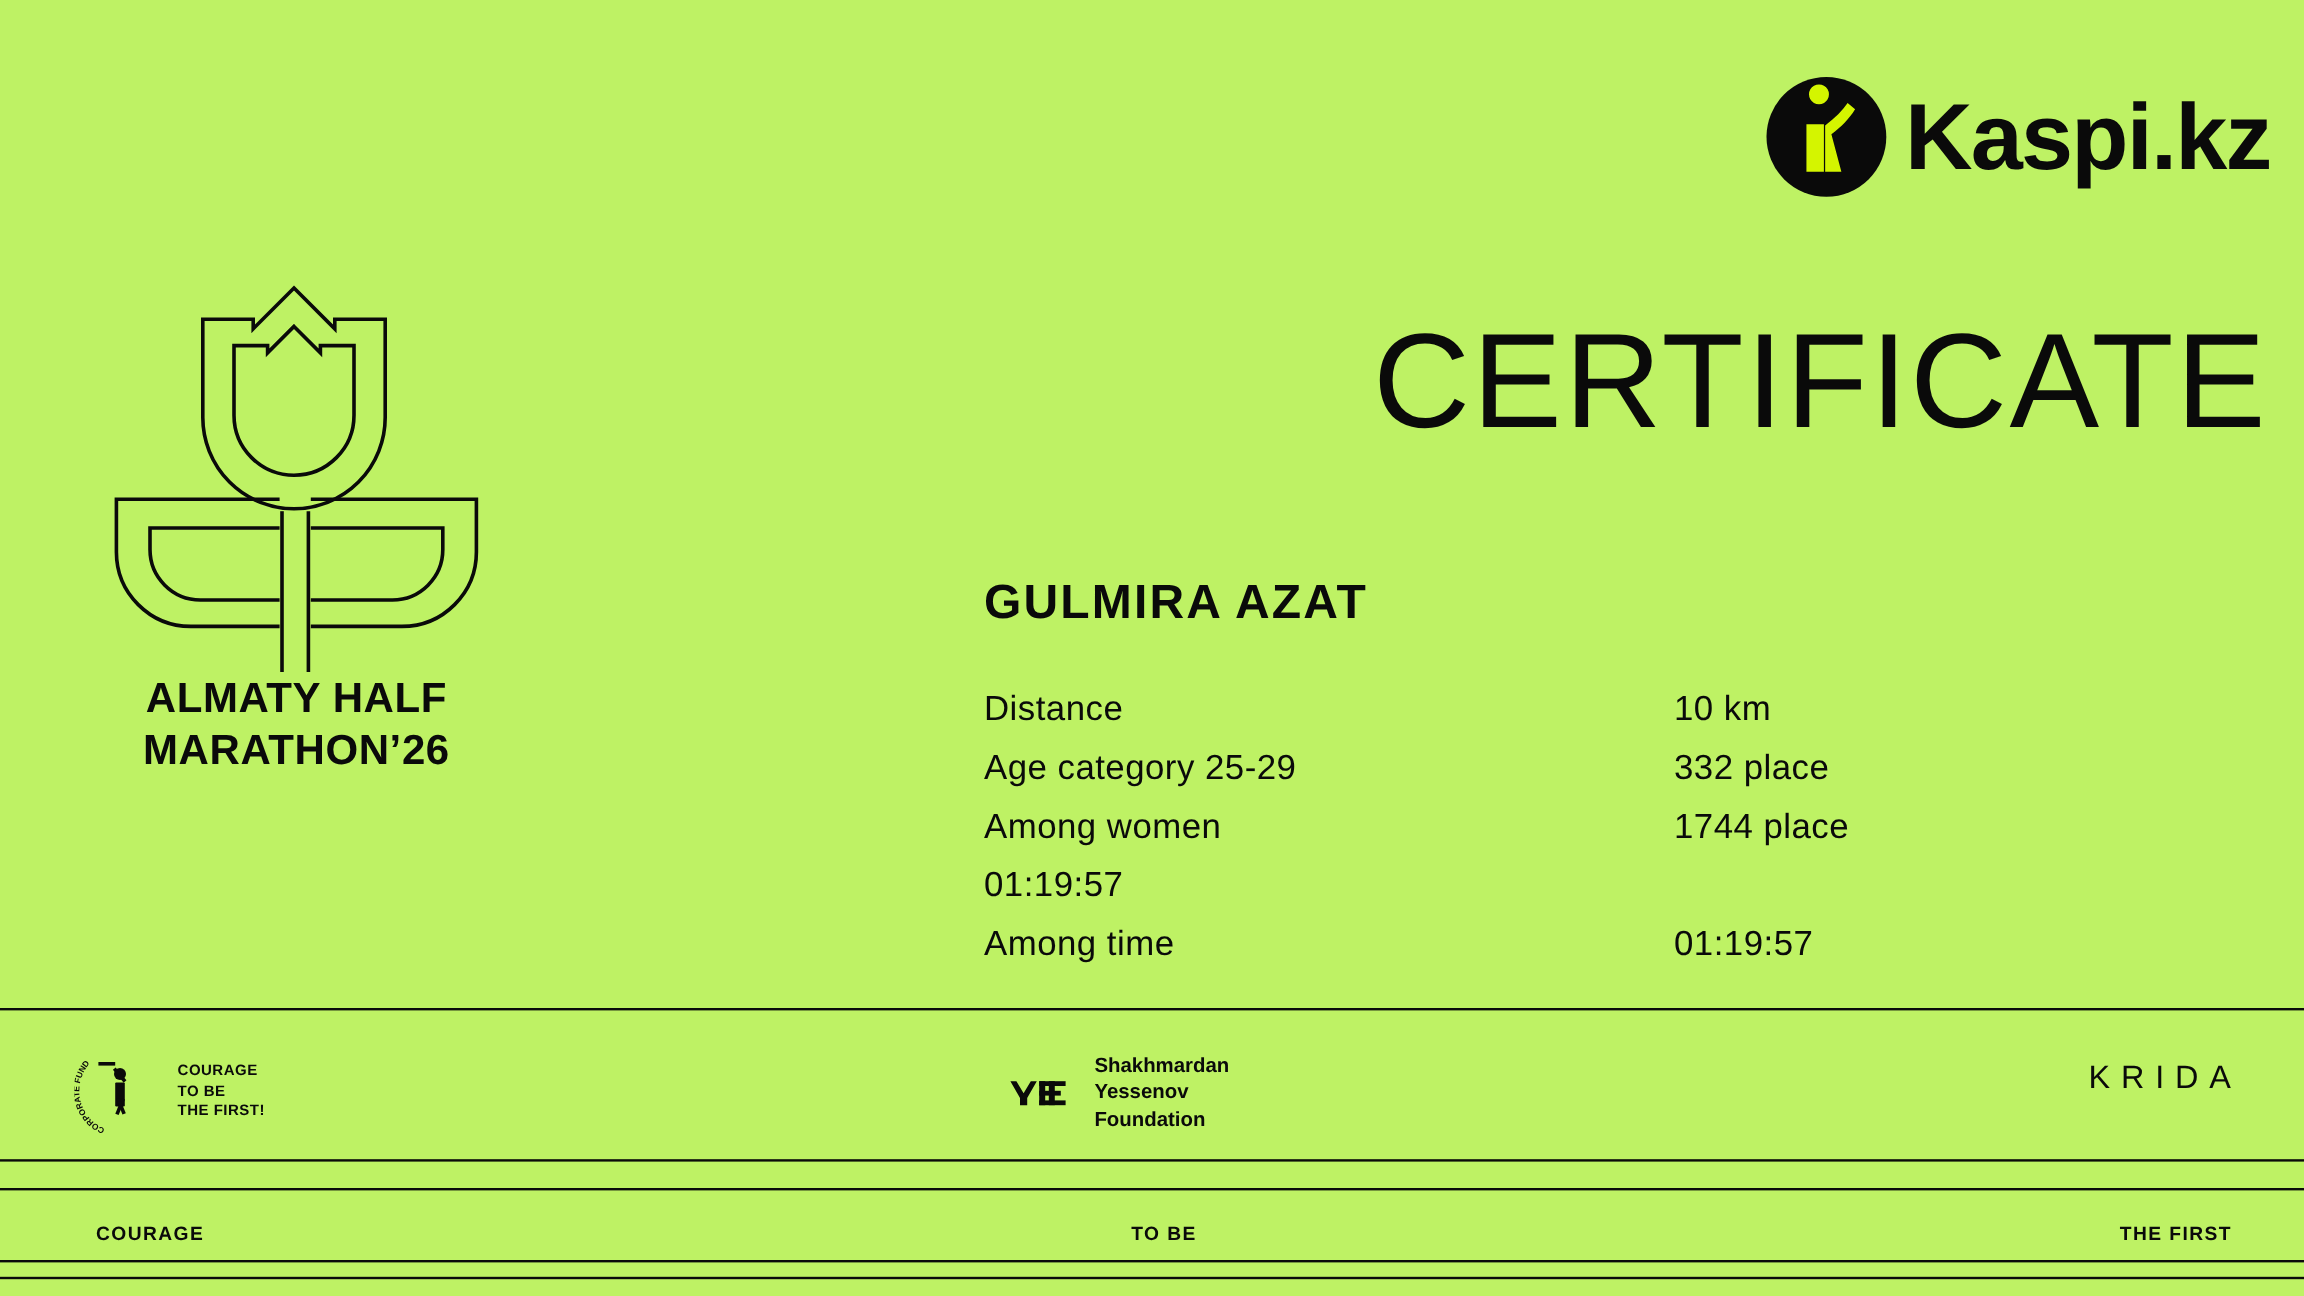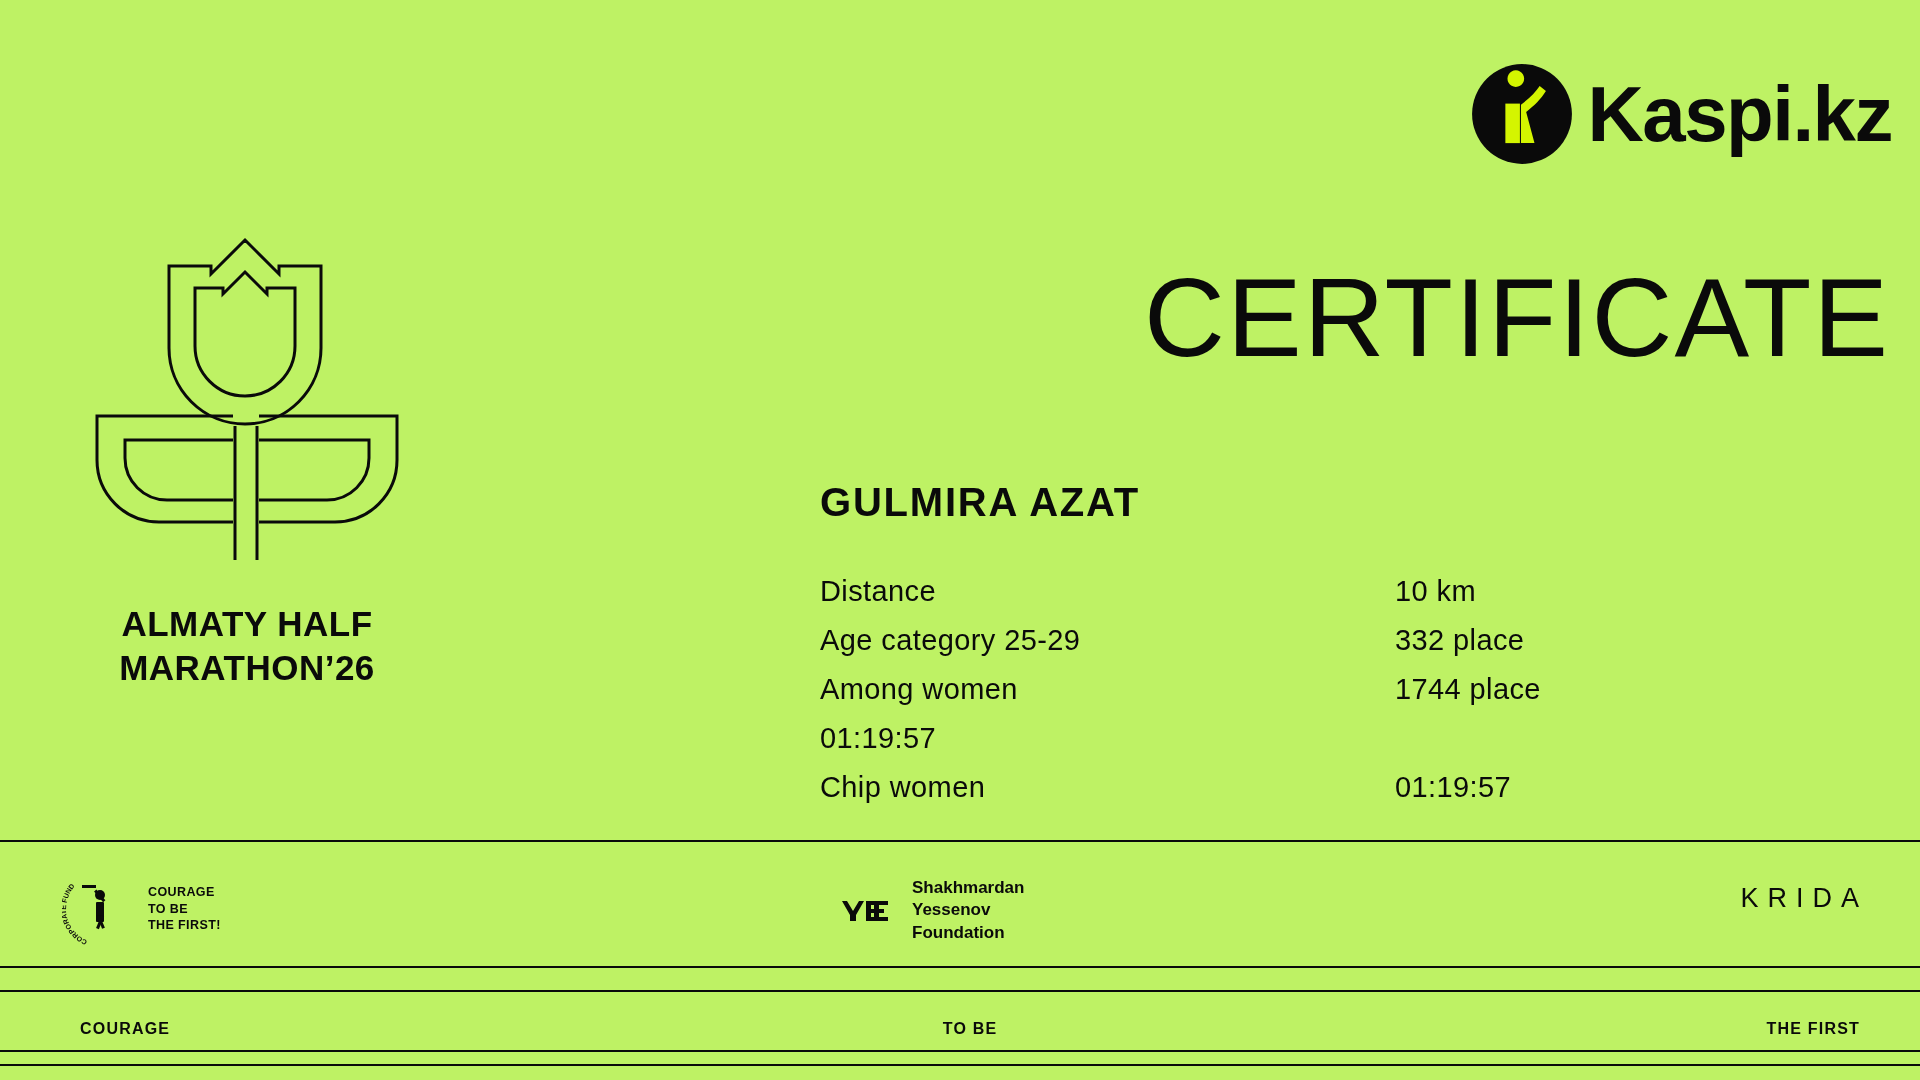--- a/index.html
+++ b/index.html
@@ -48,21 +48,20 @@
 
   
   .emblem {
     position: absolute;
     left: 62px;
     top: 230px;
     width: 370px;
   }
   .emblem svg { display:block; margin: 0 auto; }
   .emblem-title {
-    margin-top: 42px;
     text-align: center;
     font-size: 35px;
     font-weight: 600;
     letter-spacing: 0.5px;
     line-height: 1.25;
     color: #0a0a0a;
     white-space: pre-line;
   }
 
   
@@ -233,21 +232,21 @@
       <div class="res-value">332 place</div>
     </div>
     <div class="res-row">
       <div class="res-label">Among women</div>
       <div class="res-value">1744 place</div>
     </div>
     <div class="res-row">
       <div class="res-value">01:19:57</div>
     </div>
     <div class="res-row">
-      <div class="res-label">Chip women</div>
+      <div class="res-label">Among time</div>
       <div class="res-value">01:19:57</div>
     </div>
   </div>
 
   <div class="rule rule-1"></div>
   <div class="rule rule-2"></div>
   <div class="rule rule-3"></div>
   <div class="rule rule-4"></div>
   <div class="rule rule-5"></div>
 

